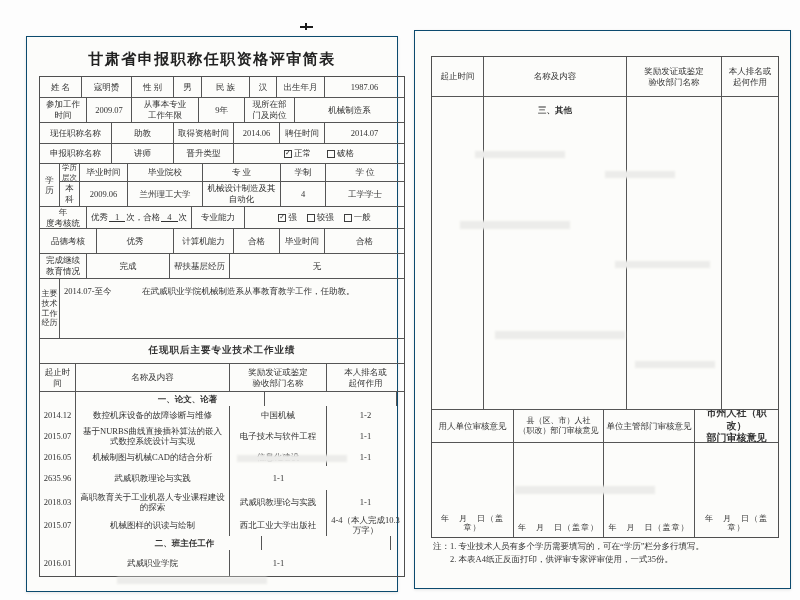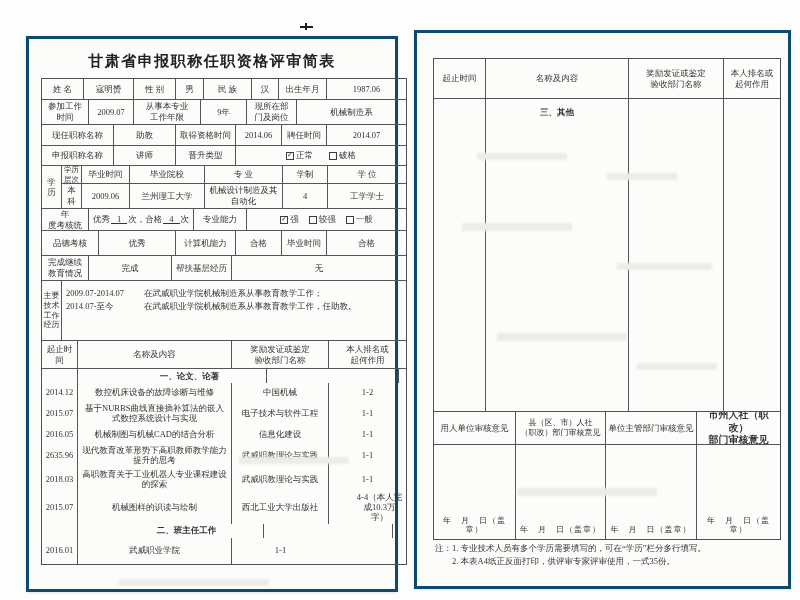--- a/index.html
+++ b/index.html
@@ -1,40 +1,40 @@
 <!DOCTYPE html>
 <html><head>
 <meta charset="utf-8">
 <style>
   * { margin:0; padding:0; box-sizing:border-box; }
   body { background:#ffffff; }
   .scan { position:relative; width:800px; height:600px; background:#fdfdfd; overflow:hidden;
           font-family:"Liberation Serif","DejaVu Serif",serif; color:#2e2e2e; }
-  .page { position:absolute; background:#fcfcfa; border:3px solid #0c4a6e;
+  .page { position:absolute; background:#fcfcfa; border:1px solid #0c4a6e;
           box-shadow:0 1px 3px rgba(0,0,0,0.10); }
   .page-left  { left:26px;  top:36px; width:372px; height:556px; }
   .page-right { left:414px; top:30px; width:377px; height:559px; }
 
   .doc-title { position:absolute; left:0; top:13px; width:100%; text-align:center;
                font-size:15px; font-weight:bold; letter-spacing:1.5px; color:#222; }
 
   .tbl { position:absolute; border:1px solid #4f4f4f; }
   .tbl-left  { left:12px; top:39px; width:366px; }
   .tbl-right { left:16px; top:25px; width:348px; }
 
   .grid { display:grid; width:100%; }
   .c { border-right:1px solid #555; border-bottom:1px solid #555;
        display:flex; align-items:center; justify-content:center; text-align:center;
        font-size:8.5px; line-height:1.25; padding:1px 2px; overflow:hidden; color:#333; }
   .c.noR { border-right:none; }
   .pre { white-space:pre-line; }
   .left-al { justify-content:flex-start; text-align:left; }
   .vert { word-break:break-all; line-height:1.2; }
   .bold { font-weight:bold; }
-  .tiny { font-size:6.5px;margin-left:24px; }
+  .tiny { font-size:6.5px; }
 
   .cb { display:inline-flex; width:8px; height:8px; border:1px solid #3d3d3d;
         font-size:7px; line-height:7px; align-items:center; justify-content:center;
         margin-right:2px; flex:none; background:#fcfcfa; }
   .cbgroup { display:inline-flex; align-items:center; }
   .ul { border-bottom:1px solid #333; padding:0 6px; margin:0 1px; display:inline-block; line-height:1.05; }
 
   .exp-line { display:flex; font-size:8.5px; line-height:1.3; margin:1px 0; text-align:left; }
   .exp-period { width:78px; flex:none; }
 
@@ -180,30 +180,29 @@
 教育情况</div>
         <div class="c">完成</div>
         <div class="c">帮扶基层经历</div>
         <div class="c noR">无</div>
       </div>
 
       <div class="grid" style="grid-template-columns:20px 1fr; height:60px;">
         <div class="c vert" style="padding:0 1px; font-size:8px;">主要技术工作经历</div>
         <div class="c noR left-al" style="flex-direction:column; align-items:flex-start; justify-content:flex-start; padding:6px 4px;">
           <div class="exp-line">
-            <span class="exp-period">2009.07-2014.07</span>
-            <span>在武威职业学院机械制造系从事教育教学工作；</span>
-          </div>
-          <div class="exp-line">
             <span class="exp-period">2014.07-至今</span>
             <span>在武威职业学院机械制造系从事教育教学工作，任助教。</span>
           </div>
         </div>
       </div>
 
+      <div class="grid" style="grid-template-columns:1fr; height:25px;">
+        <div class="c noR bold" style="font-size:9.5px; letter-spacing:1px;">任现职后主要专业技术工作业绩</div>
+      </div>
 
       <div class="grid" style="grid-template-columns:36px 154px 97px 1fr; height:28px;">
         <div class="c">起止时间</div>
         <div class="c">名称及内容</div>
         <div class="c pre">奖励发证或鉴定
 验收部门名称</div>
         <div class="c noR pre">本人排名或
 起何作用</div>
       </div>
 
@@ -227,21 +226,20 @@
           <div class="pc noR">1-1</div>
         </div>
         <div class="prow" style="min-height:18px;">
           <div class="pc">2016.05</div>
           <div class="pc left-al">机械制图与机械CAD的结合分析</div>
           <div class="pc">信息化建设</div>
           <div class="pc noR">1-1</div>
         </div>
         <div class="prow" style="min-height:24px;">
           <div class="pc">2635.96</div>
-          <div class="pc left-al">现代教育改革形势下高职教师教学能力提升的思考</div>
           <div class="pc">武威职教理论与实践</div>
           <div class="pc noR">1-1</div>
         </div>
         <div class="prow" style="min-height:24px;">
           <div class="pc">2018.03</div>
           <div class="pc left-al">高职教育关于工业机器人专业课程建设的探索</div>
           <div class="pc">武威职教理论与实践</div>
           <div class="pc noR">1-1</div>
         </div>
         <div class="prow" style="min-height:22px;">

